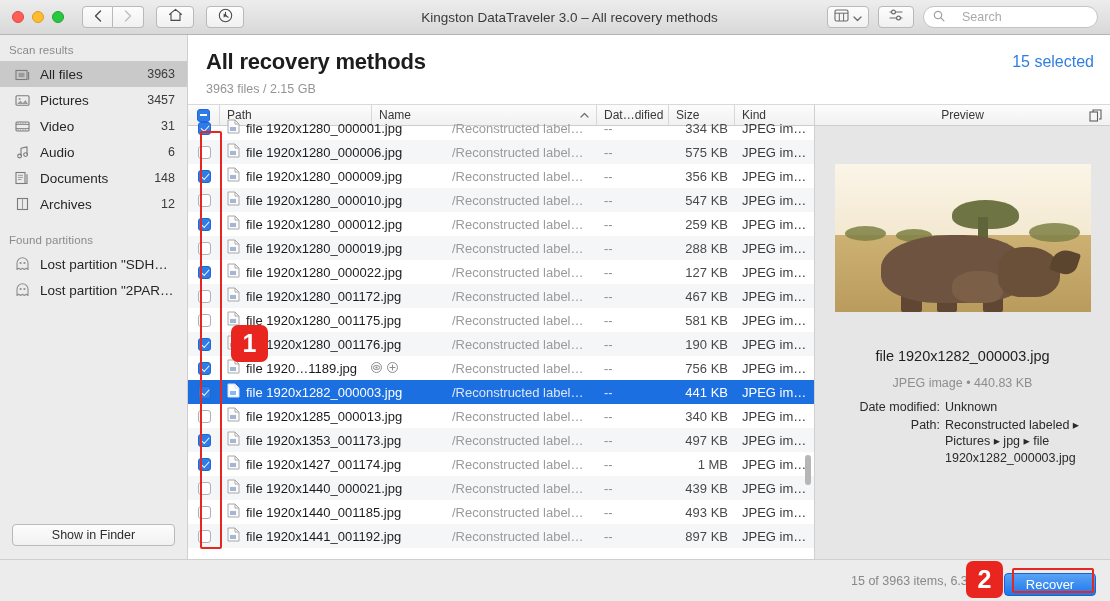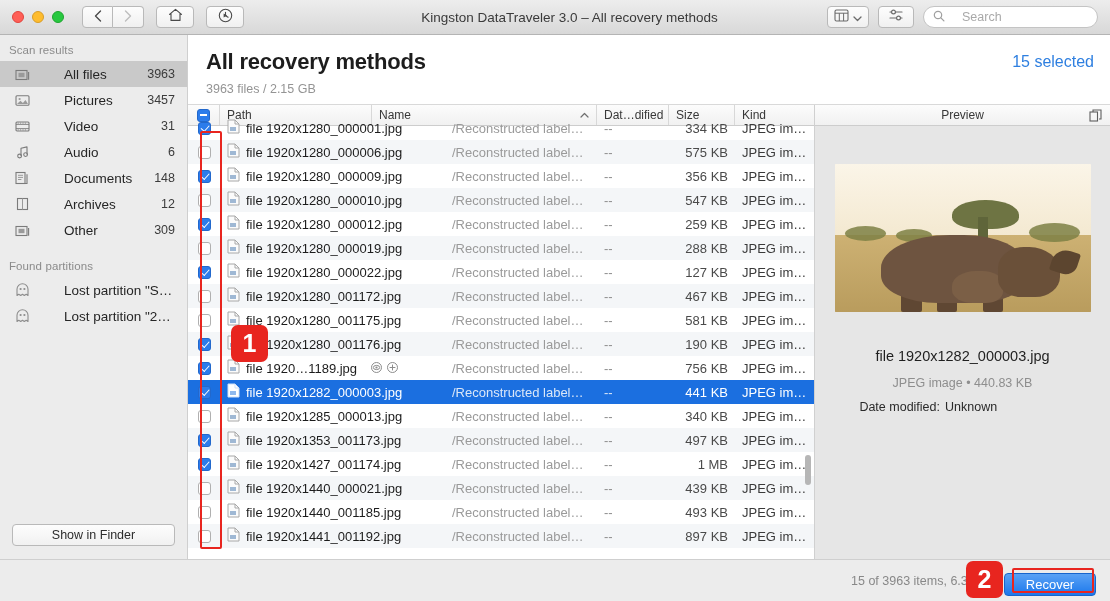--- a/index.html
+++ b/index.html
@@ -67,21 +67,21 @@
   .sb-scroll { flex:1; padding-top:6px; overflow:hidden; }
   .sb-header {
     font-size:11.5px; color:#8b8b8b; padding:3px 0 5px 9px; letter-spacing:.1px;
   }
   .sb-item {
     height:26px; display:flex; align-items:center;
     padding:0 12px 0 14px; gap:9px; font-size:13.5px; color:#262626;
   }
   .sb-item.active { background:#c9c9c9; }
   .sb-ico { width:17px; height:17px; flex:0 0 17px; display:flex; align-items:center; justify-content:center; color:#7b7b7b; }
-  .sb-label { flex:1; overflow:hidden; white-space:nowrap; text-overflow:ellipsis;margin-left:24px; }
+  .sb-label { flex:1; overflow:hidden; white-space:nowrap; text-overflow:ellipsis; }
   .sb-count { font-size:12.5px; color:#3b3b3b; }
   .sb-gap { height:14px; }
   .sb-footer { padding:0 12px 13px 12px; }
   .finder-btn {
     width:100%; height:22px; border-radius:4px;
     background:linear-gradient(#fdfdfd,#f1f1f1); border:1px solid #b9b9b9;
     font-size:12.5px; color:#2d2d2d;
     display:flex; align-items:center; justify-content:center;
   }
 
@@ -360,31 +360,20 @@
           <span class="sb-ico">
             <svg width="13" height="14" viewBox="0 0 13 14">
                 <rect x="1.5" y="1.5" width="10" height="11" stroke="#7b7b7b" stroke-width="1.1" fill="none"></rect>
                 <path d="M6.5 1.5v11" stroke="#9a9a9a" stroke-width="1"></path>
               </svg>
           </span>
           <span class="sb-label">Archives</span>
           <span class="sb-count">12</span>
         </div>
 
-        <div class="sb-item">
-          <span class="sb-ico">
-            <svg width="15" height="13" viewBox="0 0 15 13">
-                <rect x="1" y="2.5" width="11" height="9" stroke="#7b7b7b" stroke-width="1.1" fill="none"></rect>
-                <rect x="3.5" y="4.8" width="6" height="4.4" fill="#9a9a9a"></rect>
-                <path d="M13.6 4v7.8" stroke="#7b7b7b" stroke-width="1.1"></path>
-              </svg>
-          </span>
-          <span class="sb-label">Other</span>
-          <span class="sb-count">309</span>
-        </div>
 
         <div class="sb-gap"></div>
         <div class="sb-header">Found partitions</div>
 
         <div class="sb-item">
           <span class="sb-ico">
             <svg width="15" height="14" viewBox="0 0 15 14">
                 <path d="M2 12.5V6.2a5.5 5.5 0 1 1 11 0v6.3l-1.8-1.3-1.9 1.3-1.8-1.3-1.8 1.3-1.9-1.3z" stroke="#8d8d8d" stroke-width="1.1" fill="none" stroke-linejoin="round"></path>
                 <circle cx="5.6" cy="6" r="1.1" fill="#8d8d8d"></circle>
                 <circle cx="9.4" cy="6" r="1.1" fill="#8d8d8d"></circle>
@@ -804,20 +793,24 @@
             </div>
 
             <div class="pv-title">file 1920x1282_000003.jpg</div>
             <div class="pv-kind">JPEG image • 440.83 KB</div>
 
             <div class="pv-meta">
               <div class="pv-line">
                 <span class="pv-key">Date modified:</span>
                 <span class="pv-val">Unknown</span>
               </div>
+              <div class="pv-line">
+                <span class="pv-key">Path:</span>
+                <span class="pv-val">Reconstructed labeled ▸ Pictures ▸ jpg ▸ file 1920x1282_000003.jpg</span>
+              </div>
             </div>
           </div>
         </div>
 
       </div>
     </div>
   </div>
 
   <div class="bottombar">
     <span class="status-text">15 of 3963 items, 6.3 MB</span>

